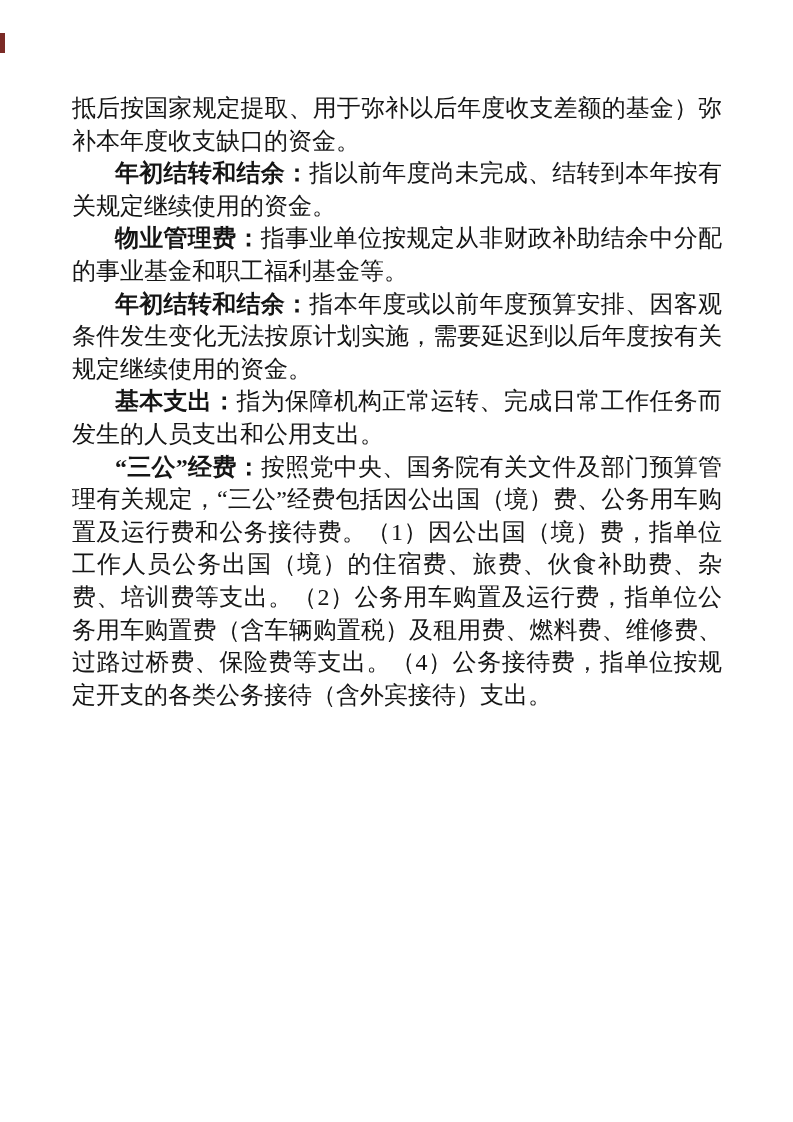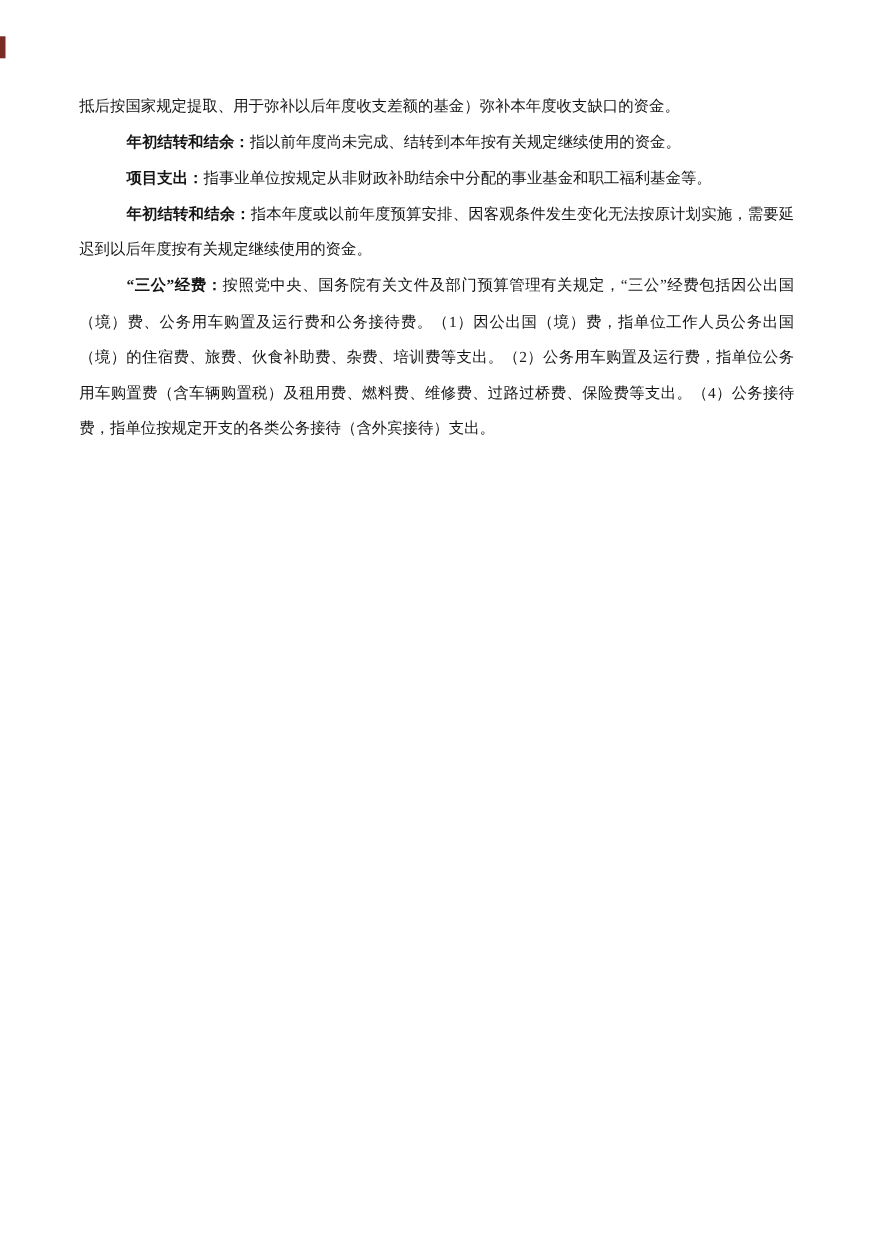--- a/index.html
+++ b/index.html
@@ -19,24 +19,24 @@
     position: absolute;
     left: 0;
     top: 33px;
     width: 5px;
     height: 20px;
     background: #7b2b26; 
   }
   .content {
     position: absolute;
     left: 72px;
-    top: 82px;
+    top: 92px;
     width: 650px;
     color: #151515;
-    font-size: 14px;
+    font-size: 24px;
     line-height: 32.6px;
     text-align: justify;
     text-justify: inter-character;
   }
   .para {
     margin: 0;
     padding: 0;
     text-indent: 43px; 
   }
   .para.no-indent {
@@ -50,23 +50,24 @@
 </head>
 <body>
 
 <div class="page" style="background: rgb(255, 255, 255);">
   <div class="corner-mark" style="background: rgb(123, 43, 38);"></div>
   <div class="content" id="paragraphs" style="color: rgb(21, 21, 21);">
   <p class="para no-indent"><b class="term"></b><span class="body">抵后按国家规定提取、用于弥补以后年度收支差额的基金）弥补本年度收支缺口的资金。</span></p>
 
   <p class="para"><b class="term">年初结转和结余：</b><span class="body">指以前年度尚未完成、结转到本年按有关规定继续使用的资金。</span></p>
 
-  <p class="para"><b class="term">项目支出：</b><span class="body">指事业单位按规定从非财政补助结余中分配的事业基金和职工福利基金等。</span></p>
+  <p class="para"><b class="term">物业管理费：</b><span class="body">指事业单位按规定从非财政补助结余中分配的事业基金和职工福利基金等。</span></p>
 
   <p class="para"><b class="term">年初结转和结余：</b><span class="body">指本年度或以前年度预算安排、因客观条件发生变化无法按原计划实施，需要延迟到以后年度按有关规定继续使用的资金。</span></p>
 
+  <p class="para"><b class="term">基本支出：</b><span class="body">指为保障机构正常运转、完成日常工作任务而发生的人员支出和公用支出。</span></p>
 
 
 
   <p class="para"><b class="term">“三公”经费：</b><span class="body">按照党中央、国务院有关文件及部门预算管理有关规定，“三公”经费包括因公出国（境）费、公务用车购置及运行费和公务接待费。（1）因公出国（境）费，指单位工作人员公务出国（境）的住宿费、旅费、伙食补助费、杂费、培训费等支出。（2）公务用车购置及运行费，指单位公务用车购置费（含车辆购置税）及租用费、燃料费、维修费、过路过桥费、保险费等支出。（4）公务接待费，指单位按规定开支的各类公务接待（含外宾接待）支出。</span></p>
 
 </div>
 </div>
 
 </body></html>

